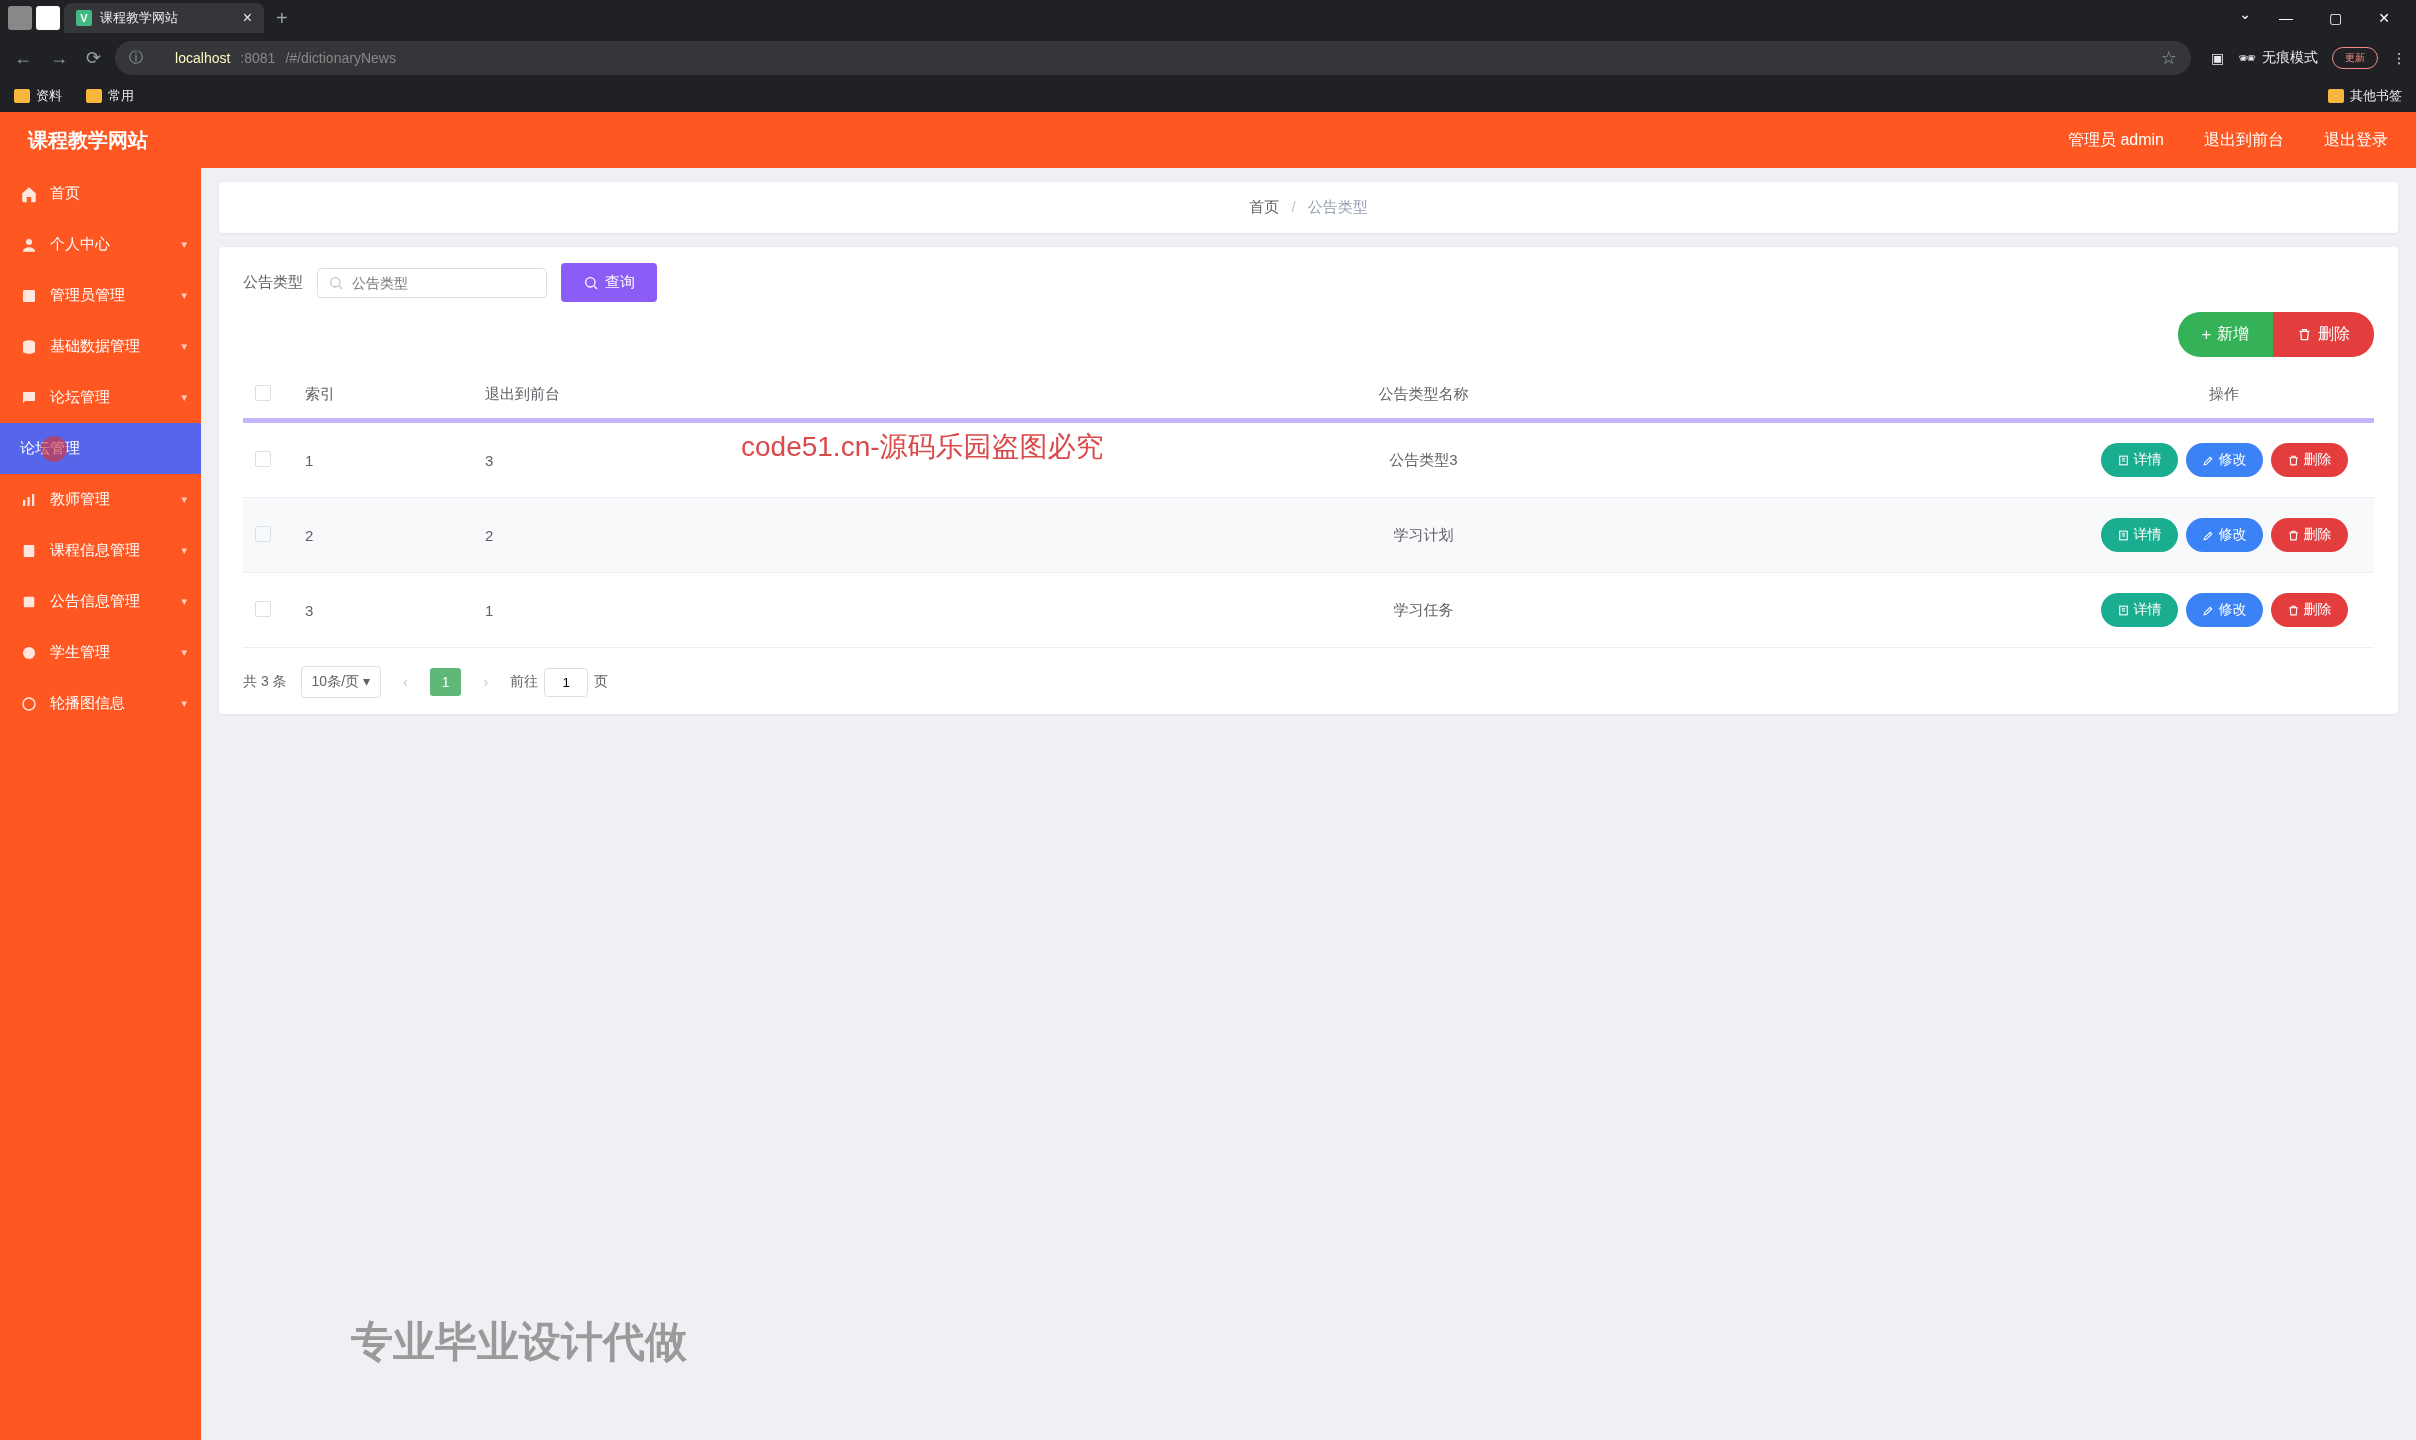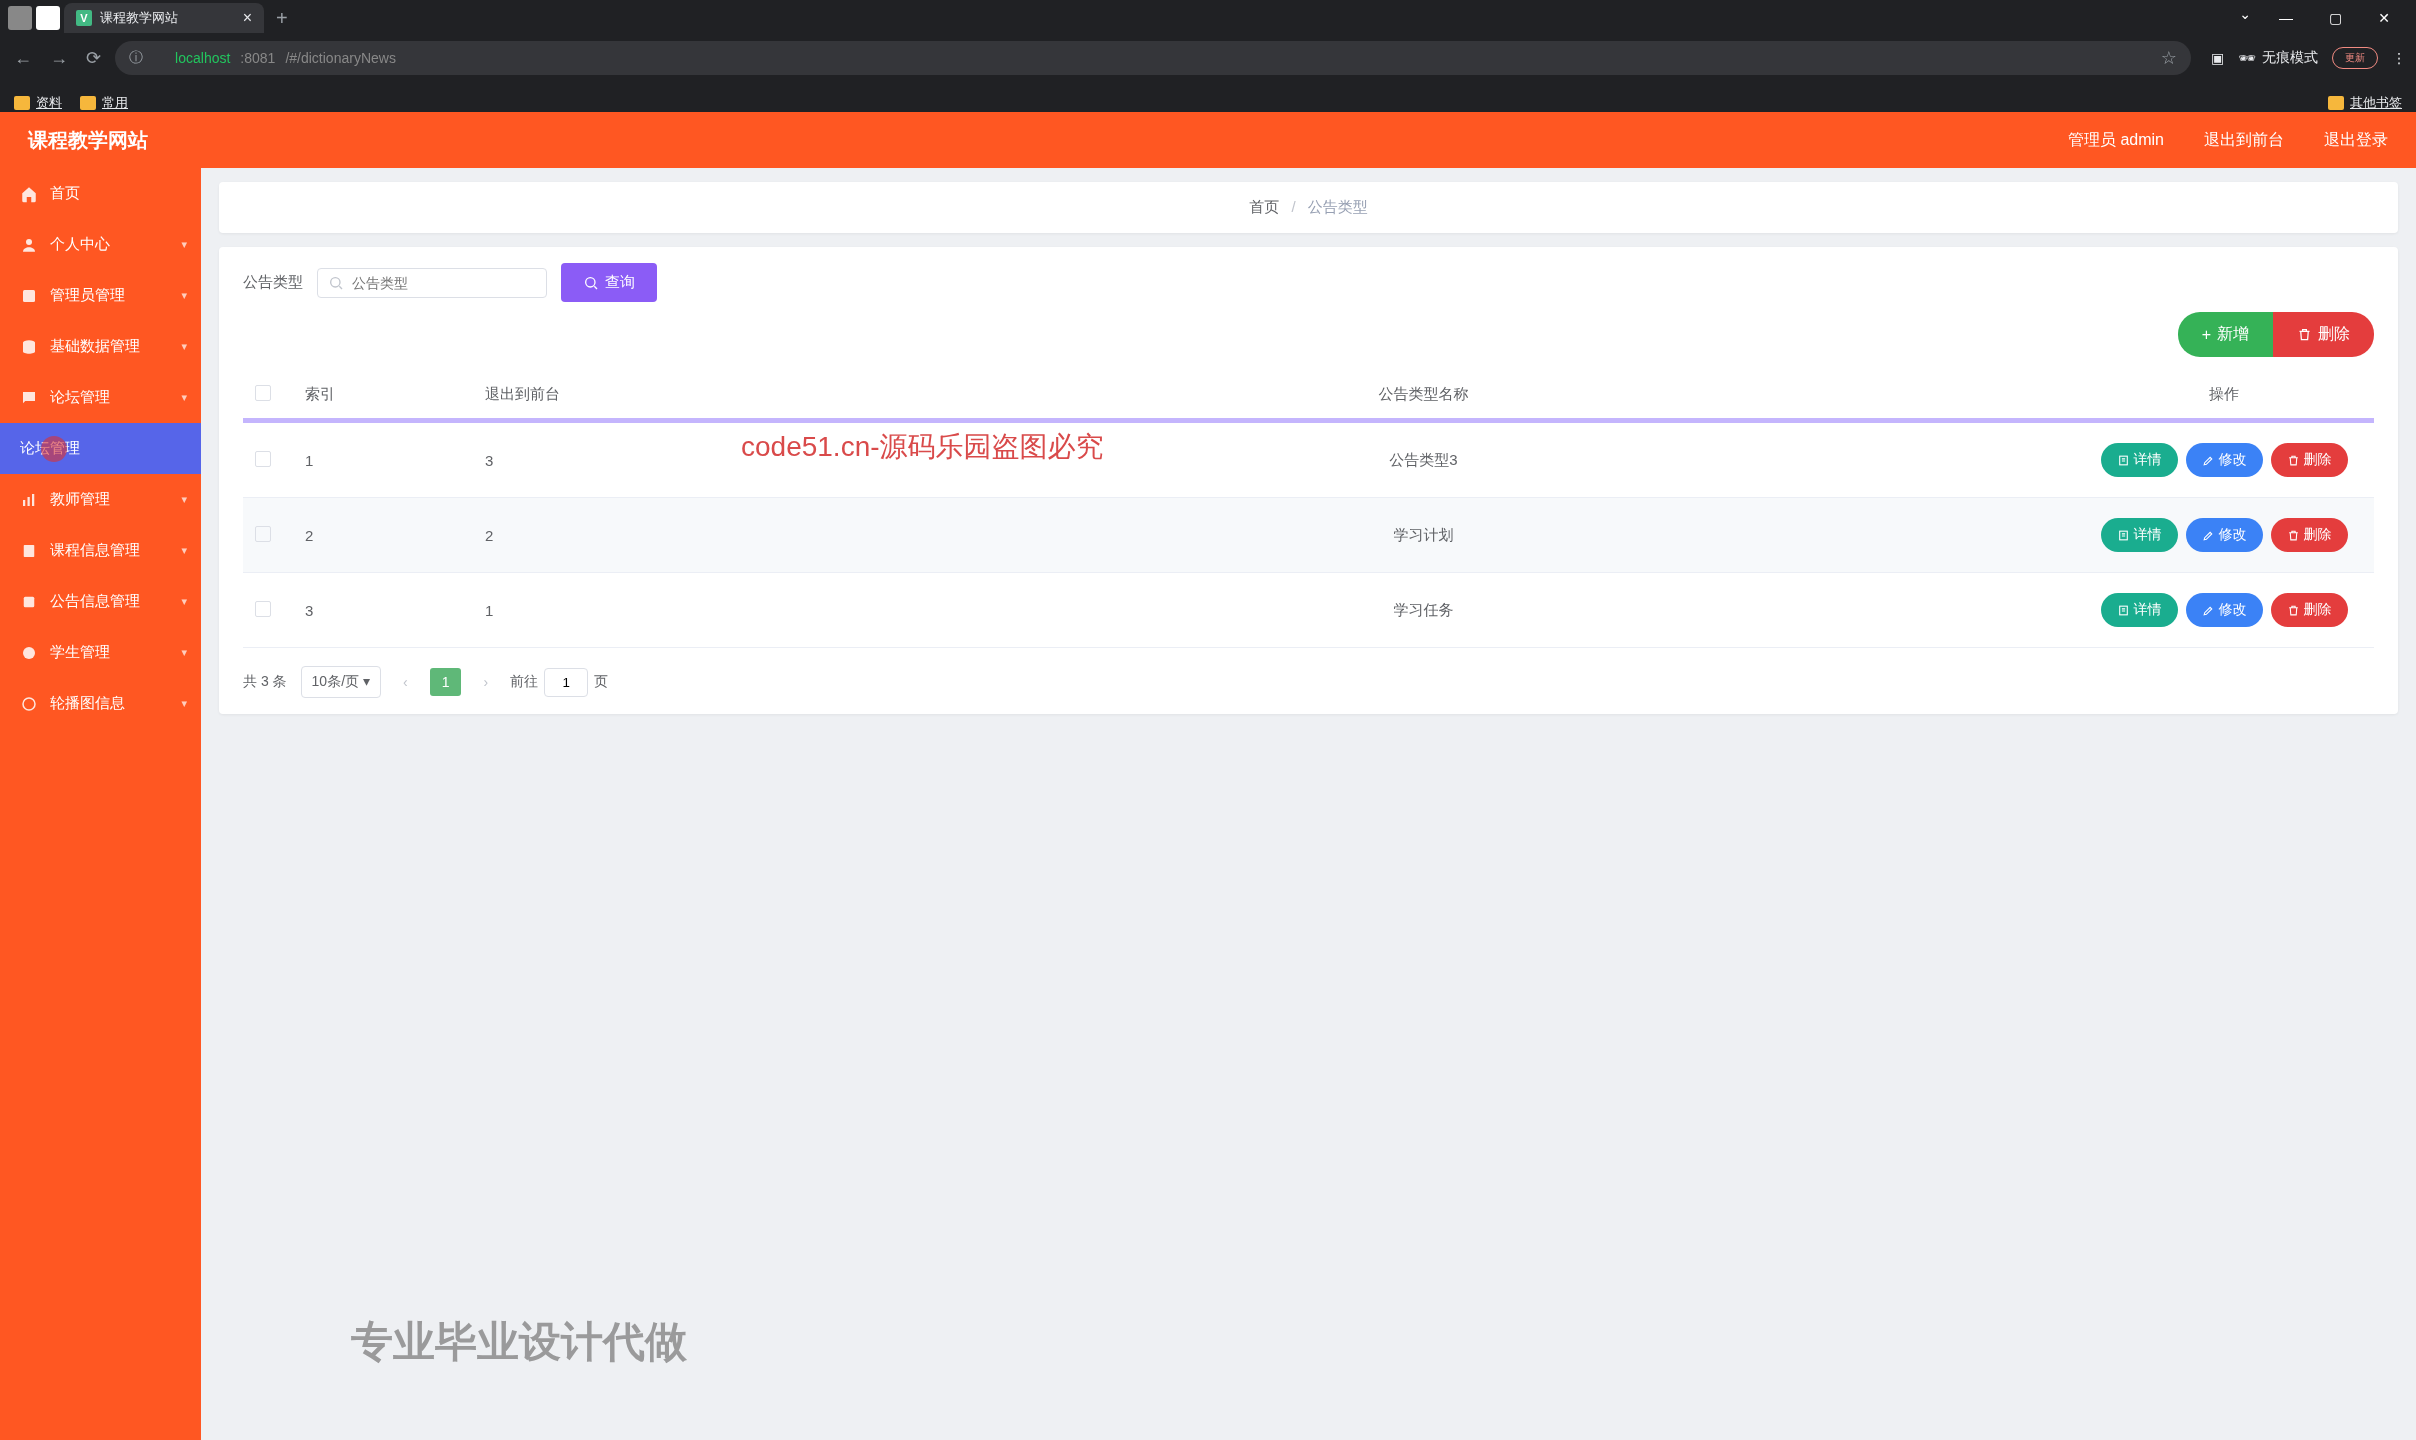--- a/index.html
+++ b/index.html
@@ -14,29 +14,29 @@
 .new-tab { color: #9aa0a6; font-size: 20px; cursor: pointer; padding: 0 8px; }
 .win-controls { margin-left: auto; display: flex; gap: 20px; padding-right: 10px; color: #fff; font-size: 14px; }
 .win-btn { cursor: pointer; padding: 4px 8px; }
 .dropdown-arrow { cursor: pointer; }
 .sys-icon { width: 24px; height: 24px; background: #fff; border-radius: 3px; display: inline-block; }
 .sys-icon2 { width: 24px; height: 24px; background: #888; border-radius: 3px; display: inline-block; }
 
 .nav-bar { display: flex; align-items: center; height: 44px; padding: 4px 10px; gap: 10px; }
 .nav-btn { color: #9aa0a6; cursor: pointer; font-size: 18px; padding: 4px; }
 .addr-bar { flex: 1; display: flex; align-items: center; background: #35363a; border-radius: 20px; padding: 6px 14px; gap: 10px; font-size: 14px; color: #9aa0a6; }
-.addr-bar .url { color: #22c55e; padding-left: 22px; }
+.addr-bar .url { color: #fef9c3; padding-left: 22px; }
 .addr-bar .dim { color: #888; }
 .addr-right { display: flex; align-items: center; gap: 14px; margin-left: 10px; color: #e8eaed; font-size: 14px; }
 .star-icon { font-size: 18px; cursor: pointer; }
 .incognito { display: flex; align-items: center; gap: 6px; }
 .update-btn { background: transparent; border: 1px solid #f28b82; color: #f28b82; border-radius: 14px; padding: 3px 12px; font-size: 10px; cursor: pointer; }
 .more-btn { cursor: pointer; }
 
-.bookmark-bar { display: flex; align-items: flex-end; height: 32px; padding: 0 14px; gap: 18px; font-size: 13px; color: #e8eaed; text-decoration: underline; }
+.bookmark-bar { display: flex; align-items: center; height: 32px; padding: 0 14px; gap: 24px; font-size: 13px; color: #e8eaed; }
 .bookmark { display: flex; align-items: center; gap: 6px; cursor: pointer; }
 .bm-folder { width: 16px; height: 14px; background: #f6b73c; border-radius: 2px; }
 .bookmark-right { margin-left: auto; }
 
 
 .app-header { background: #ff5722; color: #fff; height: 56px; display: flex; align-items: center; padding: 0 28px; }
 .app-title { font-size: 20px; font-weight: bold; }
 .header-right { margin-left: auto; display: flex; gap: 40px; font-size: 16px; }
 .header-link { cursor: pointer; }
 

